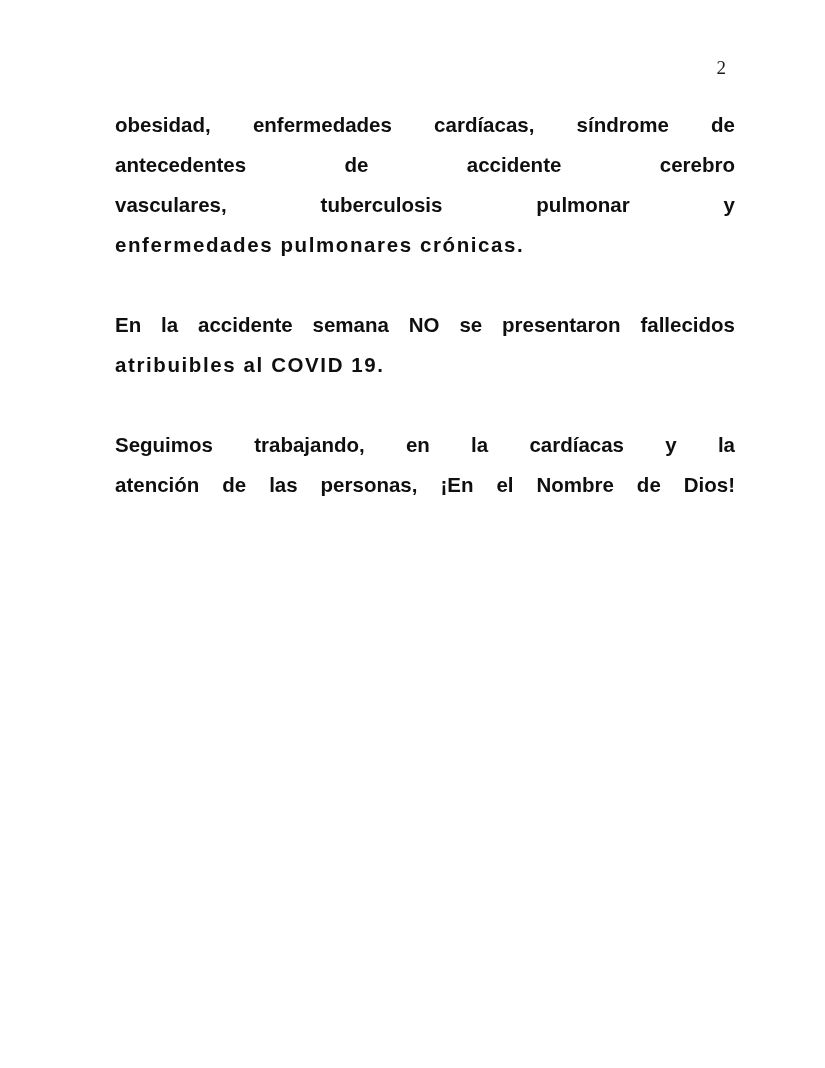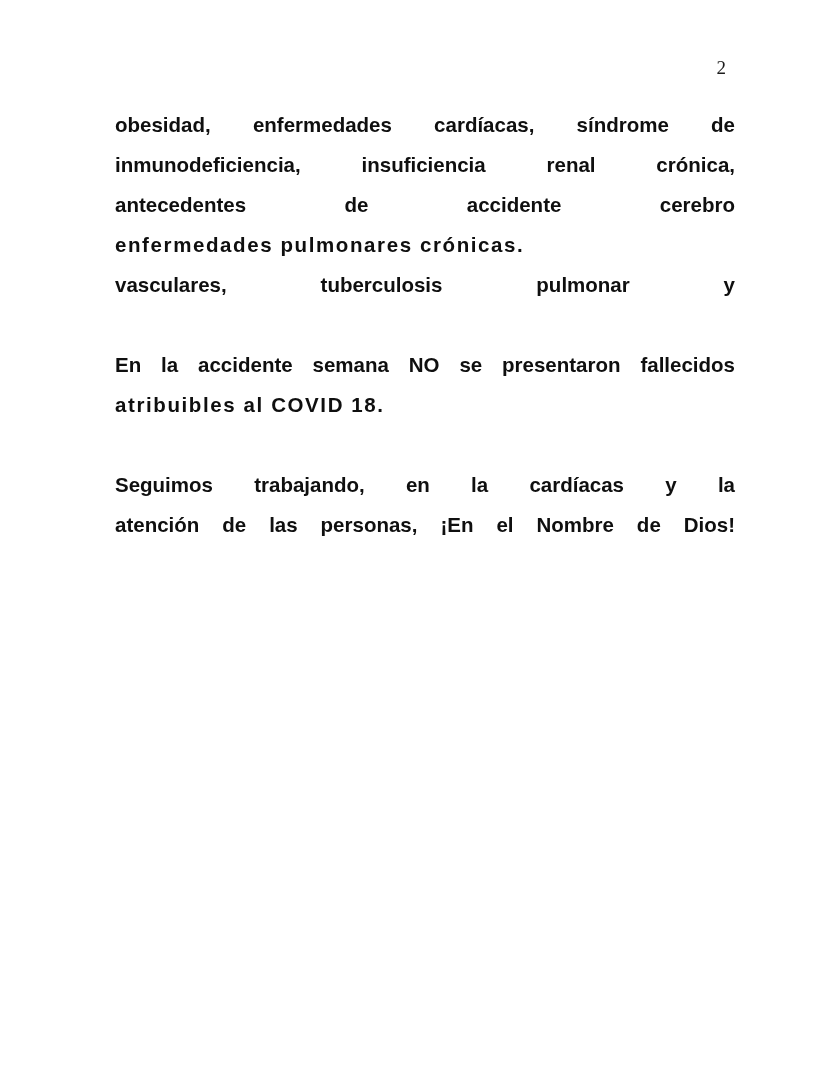--- a/index.html
+++ b/index.html
@@ -58,29 +58,28 @@
 <body>
 
 <div class="page">
 
   <div class="page-number">2</div>
 
   <div class="body-text">
 
     <div class="para">
       <div class="line jl">obesidad, enfermedades cardíacas, síndrome de</div>
-      <div class="line jl">inmunodeficiencia, insuficiencia renal crónica,</div>
       <div class="line jl">antecedentes de accidente cerebro</div>
+      <div class="line jl">vasculares, tuberculosis pulmonar y</div>
       <div class="line ll">enfermedades pulmonares crónicas.</div>
-      <div class="line jl">vasculares, tuberculosis pulmonar y</div>
     </div>
 
     <div class="para">
       <div class="line jl">En la accidente semana NO se presentaron fallecidos</div>
-      <div class="line ll">atribuibles al COVID 18.</div>
+      <div class="line ll">atribuibles al COVID 19.</div>
     </div>
 
 
     <div class="para">
       <div class="line jl">Seguimos trabajando, en la cardíacas y la</div>
       <div class="line jl">atención de las personas, ¡En el Nombre de Dios!</div>
     </div>
 
   </div>
 </div>

